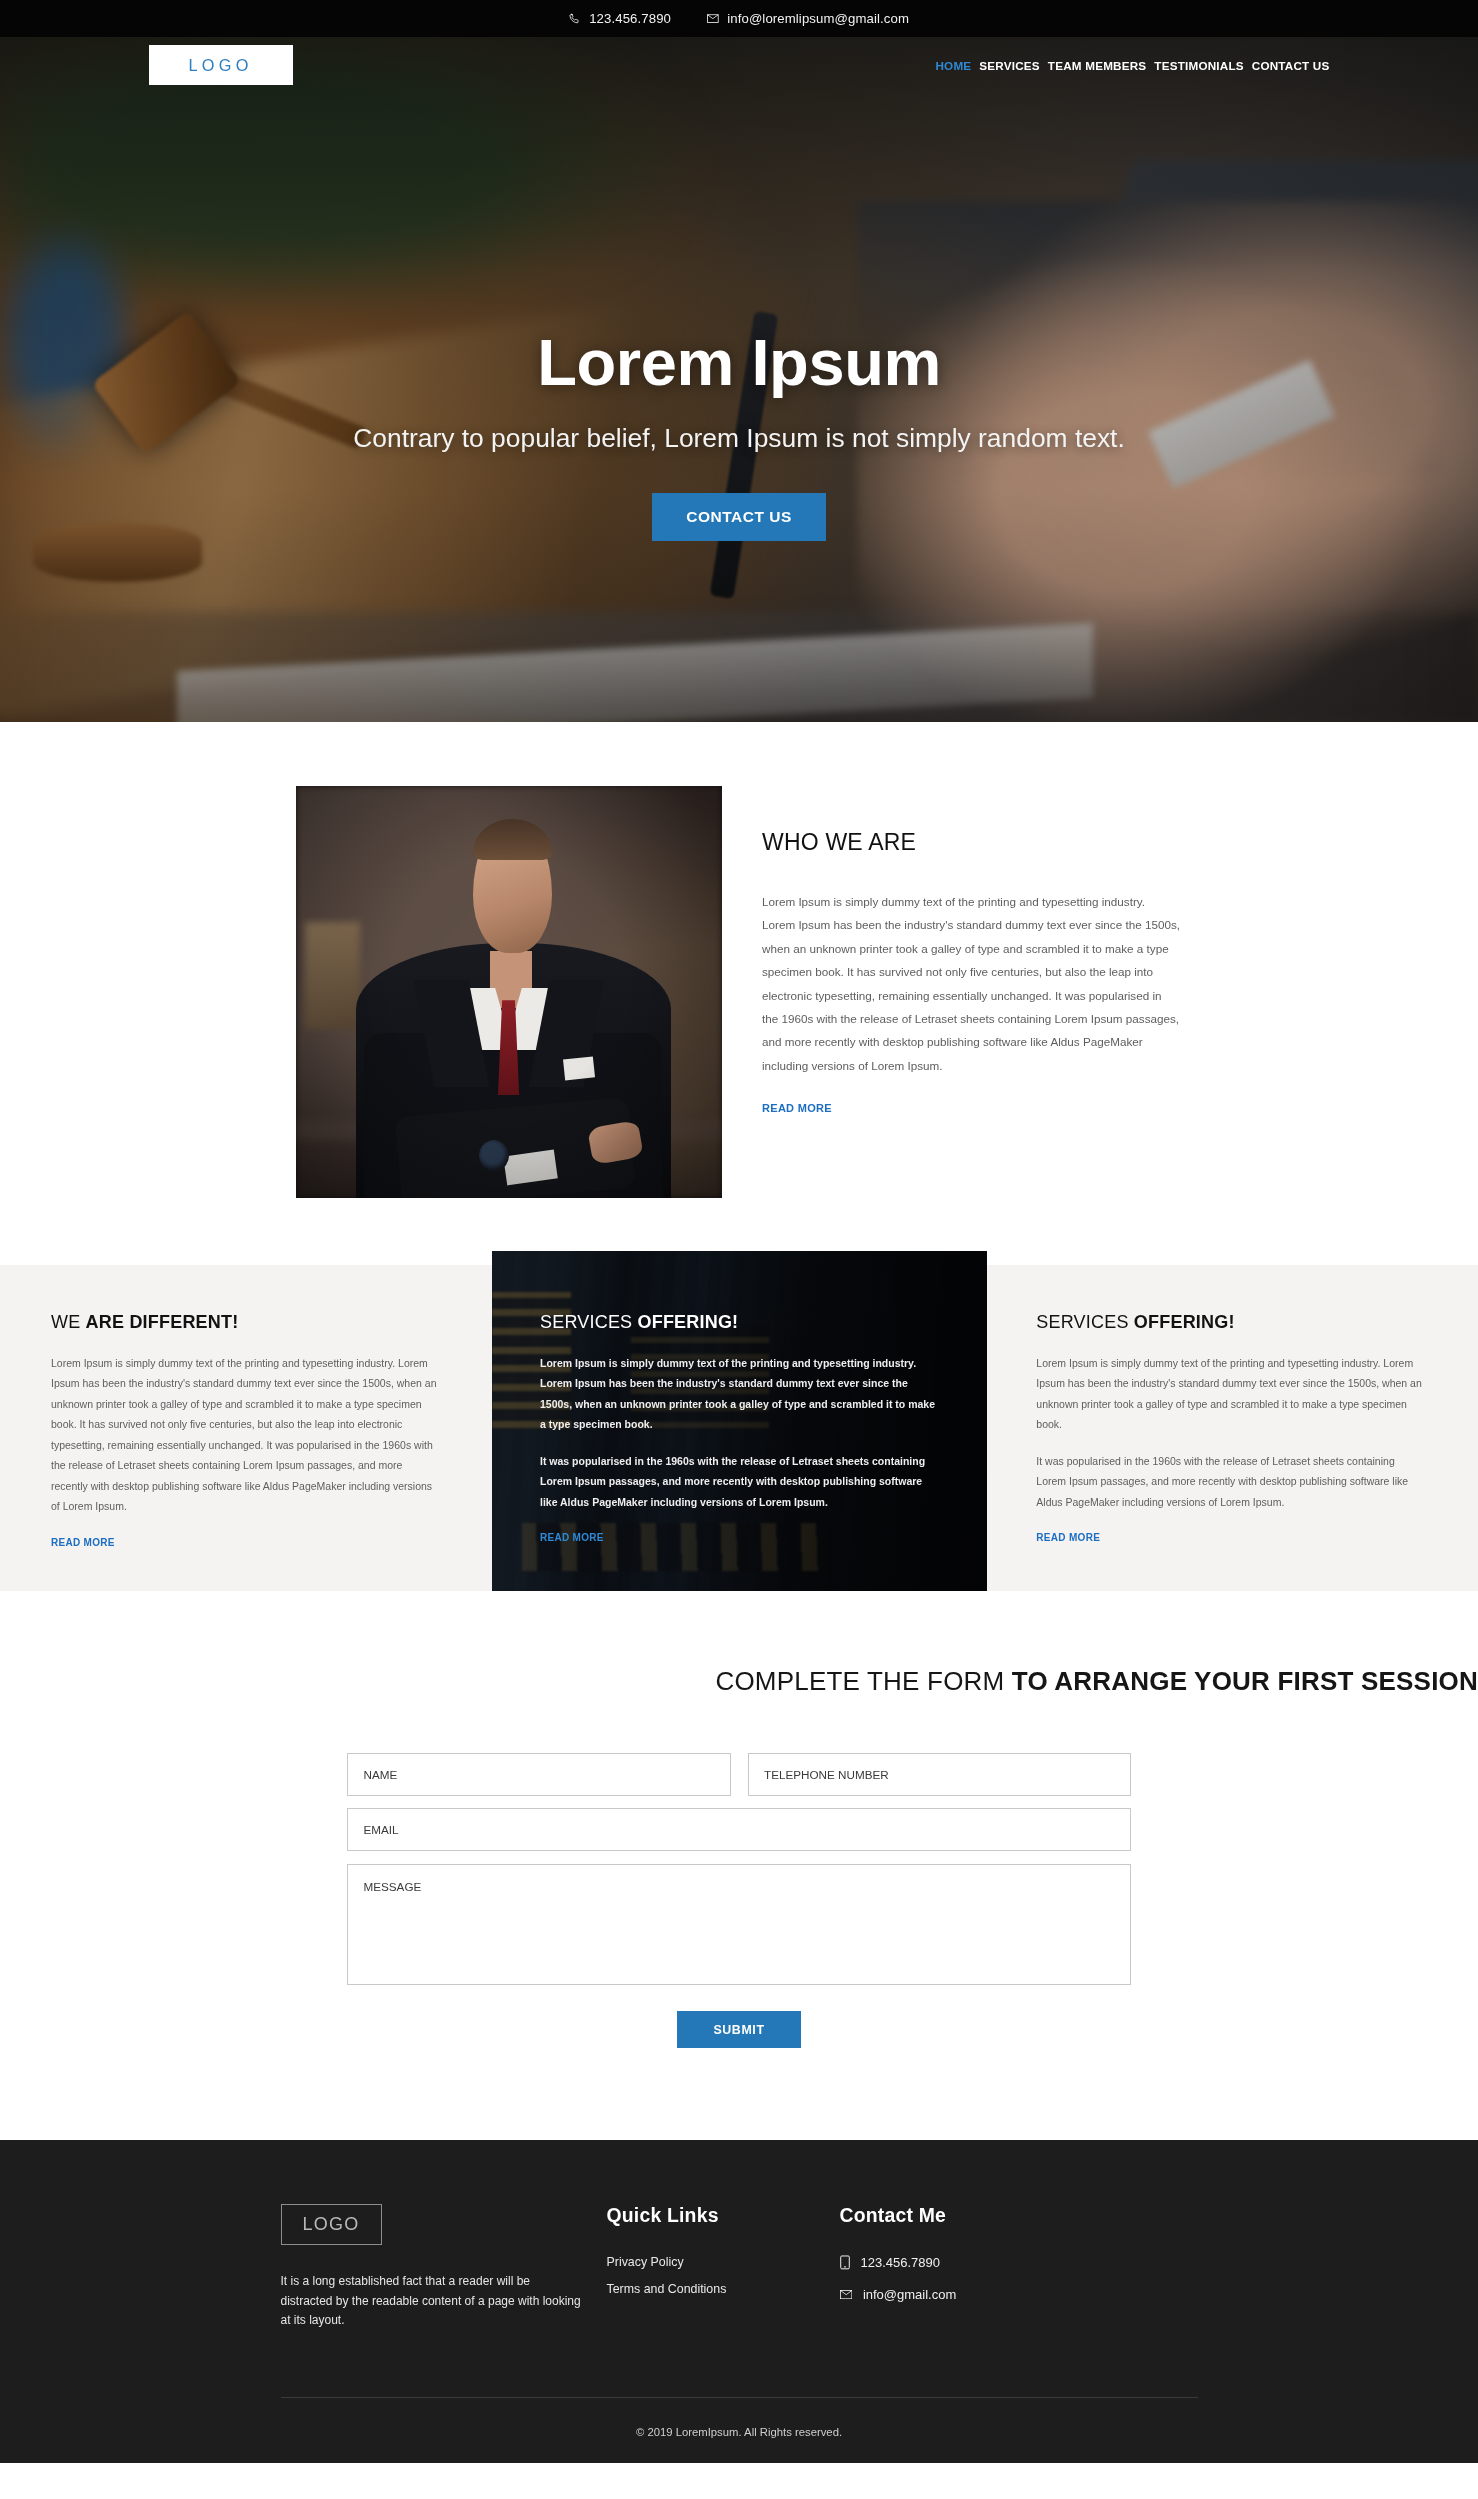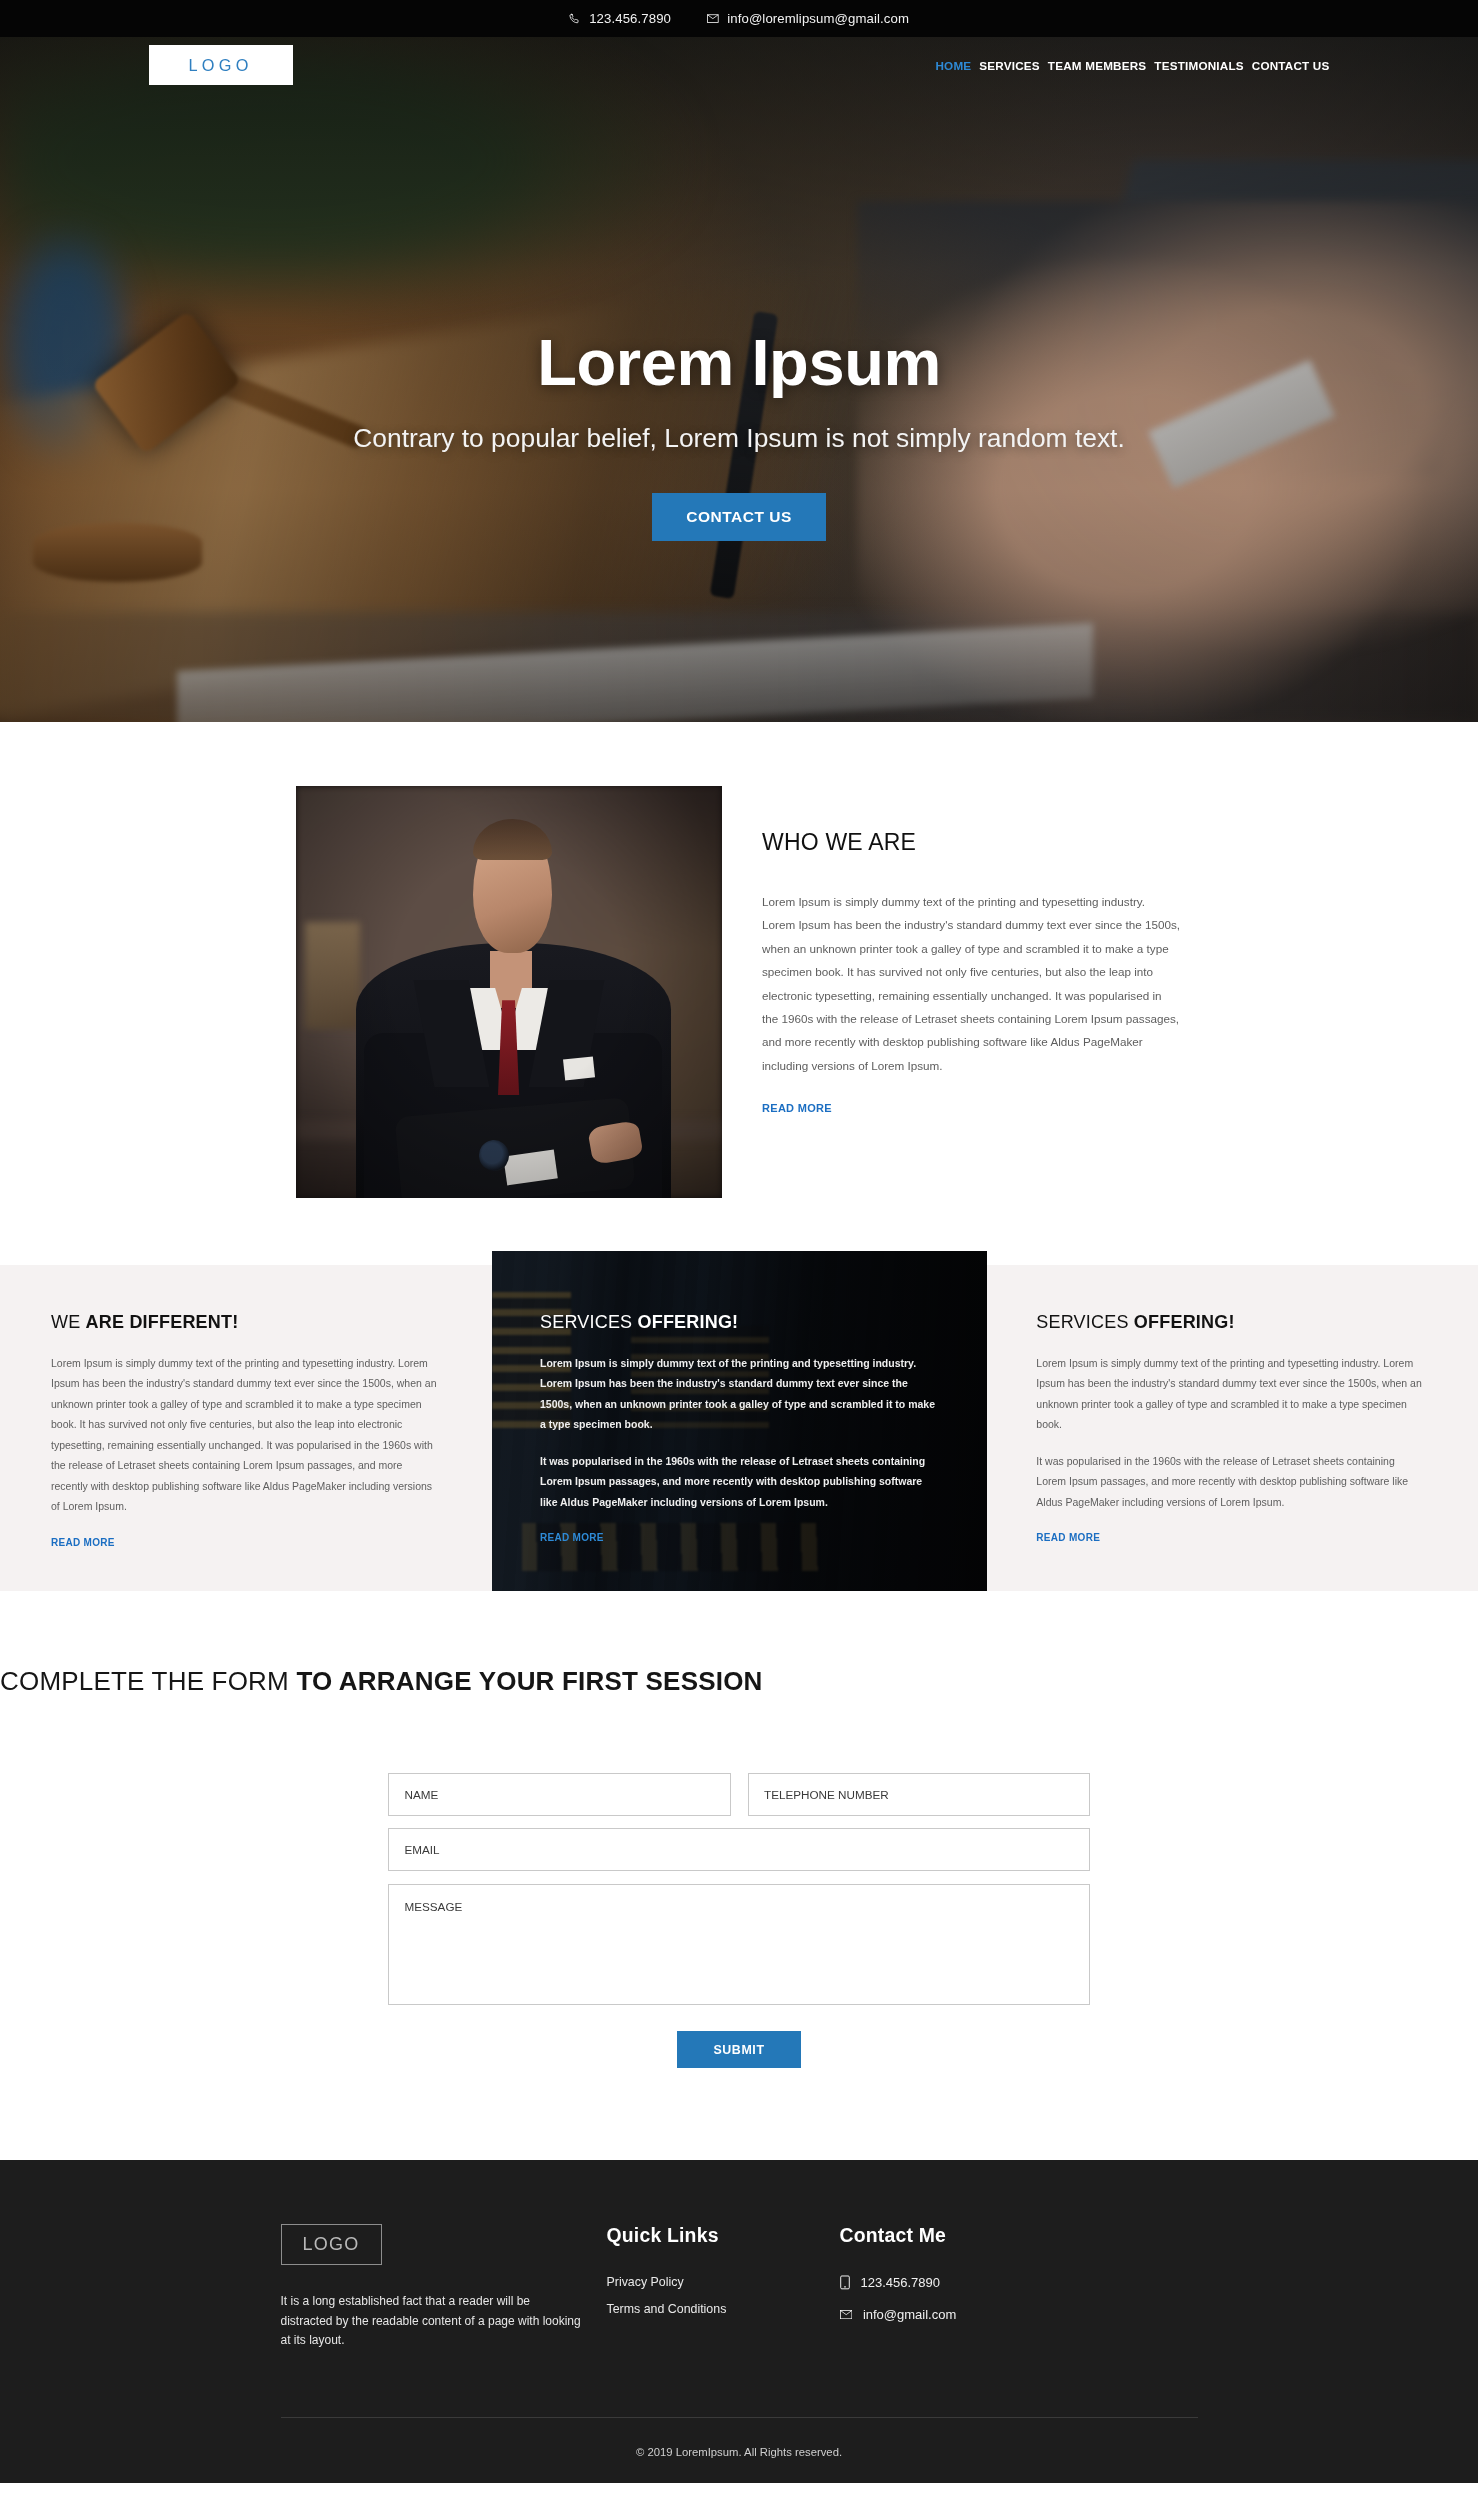--- a/index.html
+++ b/index.html
@@ -399,28 +399,28 @@
   .col.mid .col-title { color: #ffffff; }
   .col-body { margin-top: 20px; font-size: 10.5px; line-height: 1.95; color: #5e5e5e; }
   .col.mid .col-body { color: #efefef; font-weight: 600; }
   .col-body p + p { margin-top: 16px; }
   .col .readmore { margin-top: 20px; font-size: 10px; }
   .col.mid .readmore { color: #2e8ad6; }
 
   
   .formsec { background: #ffffff; padding: 75px 0 92px; }
   .form-title {
-    text-align: left;
+    text-align: right;
     font-size: 26px;
     font-weight: 300;
     color: #161616;
     letter-spacing: 0.2px;
   }
   .form-title b { font-weight: 700; }
-  .form-wrap { width: 702px; margin: 76px auto 0; }
+  .form-wrap { width: 784px; margin: 56px auto 0; }
   .form-row { display: flex; gap: 17px; margin-bottom: 12.4px; }
   .fld {
     width: 100%;
     height: 43px;
     border: 0.8px solid #c9c9c9;
     background: #ffffff;
     padding: 0 15.5px;
     font-family: inherit;
     font-size: 11.7px;
     color: #2a2a2a;

